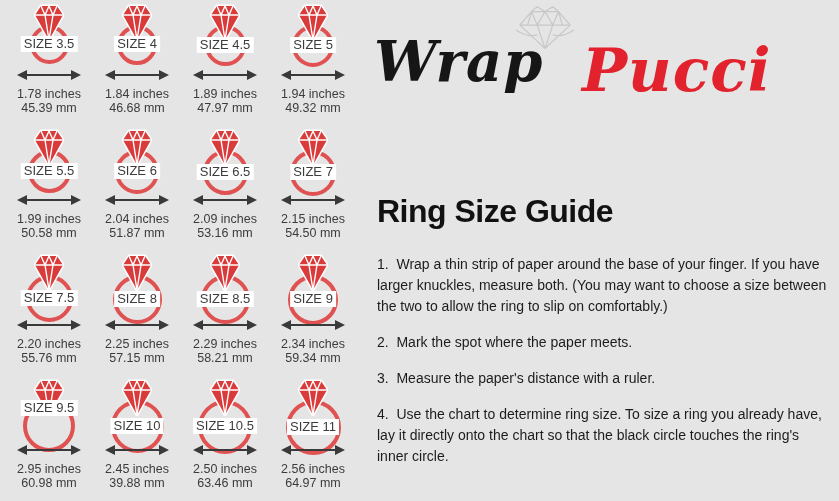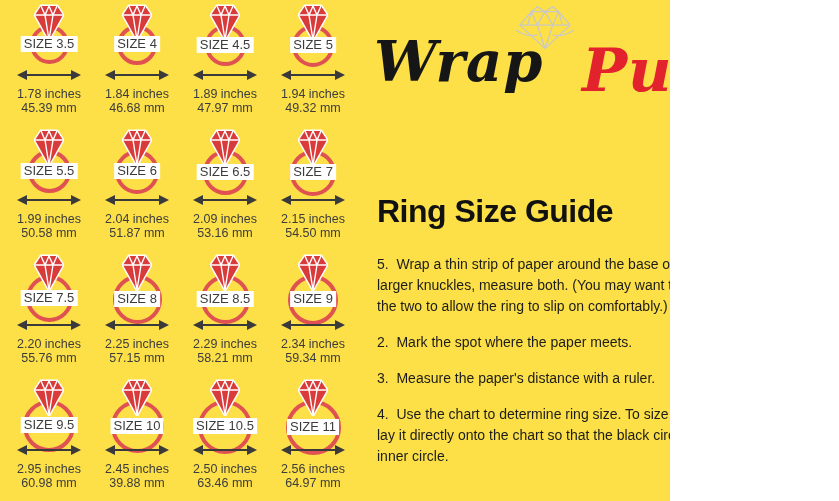--- a/index.html
+++ b/index.html
@@ -1,17 +1,17 @@
 <!DOCTYPE html>
 <html style="--ring-color: #e05251; --diamond-color: #d93b3b; --arrow-color: #3a3a3a; --brand-first: #161616; --brand-second: #e2232e; --diamond-outline: #c8c8c8;"><head>
 <meta charset="utf-8">
 <style>
   html,body { margin:0; padding:0; background:#fff; }
   .canvas {
-    position:relative; width:670px; height:501px; background:#fde047;
+    position:relative; width:839px; height:501px; background:#e5e5e5;
     overflow:hidden; font-family:"Liberation Sans", sans-serif;
   }
 
   
   .size-grid {
     position:absolute; left:5px; top:1px;
     display:grid; grid-template-columns:repeat(4,88px); grid-auto-rows:125px;
   }
   .ring-cell { position:relative; width:88px; height:125px; }
   .ring-diamond {
@@ -320,21 +320,21 @@
   </div>
 
   <div class="ring-cell">
     <span class="ring-diamond">
       <svg width="30" height="38" viewBox="0 0 30 38">
         <path d="M7 3 L23 3 L29 12 L15 37 L1 12 Z" fill="currentColor" stroke="#ffffff" stroke-width="3" paint-order="stroke"></path>
         <path d="M1 12 H29 M7 3 L11 12 L15 3 L19 12 L23 3 M11 12 L15 37 M19 12 L15 37" fill="none" stroke="#ffffff" stroke-width="1.4"></path>
       </svg>
     </span>
     <div class="ring-circle" style="height: 52px; width: 52px; left: calc(50% - 26px);"></div>
-    <div class="ring-label" style="top: 41px;">SIZE 9.5</div>
+    <div class="ring-label" style="top: 24px;">SIZE 9.5</div>
     <div class="dim-arrow">
       <div class="head-left"></div>
       <div class="shaft"></div>
       <div class="head-right"></div>
     </div>
     <div class="dims">
       <div>2.95 inches</div>
       <div>60.98 mm</div>
     </div>
   </div>
@@ -410,20 +410,20 @@
                  M2 26 Q14 34 24 31 M62 26 Q50 34 40 31" fill="none" stroke="currentColor" stroke-width="1.3"></path>
       </svg>
     </span>
     <span class="logo-first">Wrap</span>
     <span class="logo-second">Pucci</span>
   </div>
 
   <div class="guide-panel">
     <h1 class="guide-title">Ring Size Guide</h1>
     <div>
-        <p class="step">5.  Wrap a thin strip of paper around the base of your finger. If you have larger knuckles, measure both. (You may want to choose a size between the two to allow the ring to slip on comfortably.)</p>
+        <p class="step">1.  Wrap a thin strip of paper around the base of your finger. If you have larger knuckles, measure both. (You may want to choose a size between the two to allow the ring to slip on comfortably.)</p>
         <p class="step">2.  Mark the spot where the paper meets.</p>
         <p class="step">3.  Measure the paper's distance with a ruler.</p>
         <p class="step">4.  Use the chart to determine ring size. To size a ring you already have, lay it directly onto the chart so that the black circle touches the ring's inner circle.</p>
       </div>
   </div>
 
 </div>
 
 </body></html>

